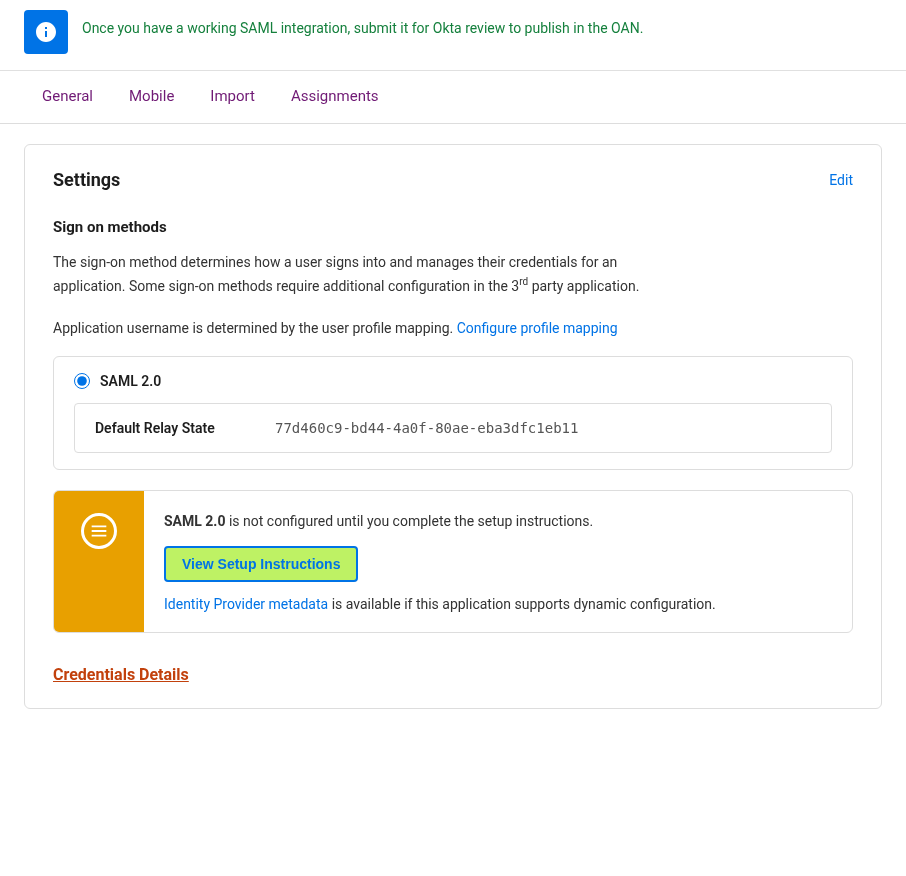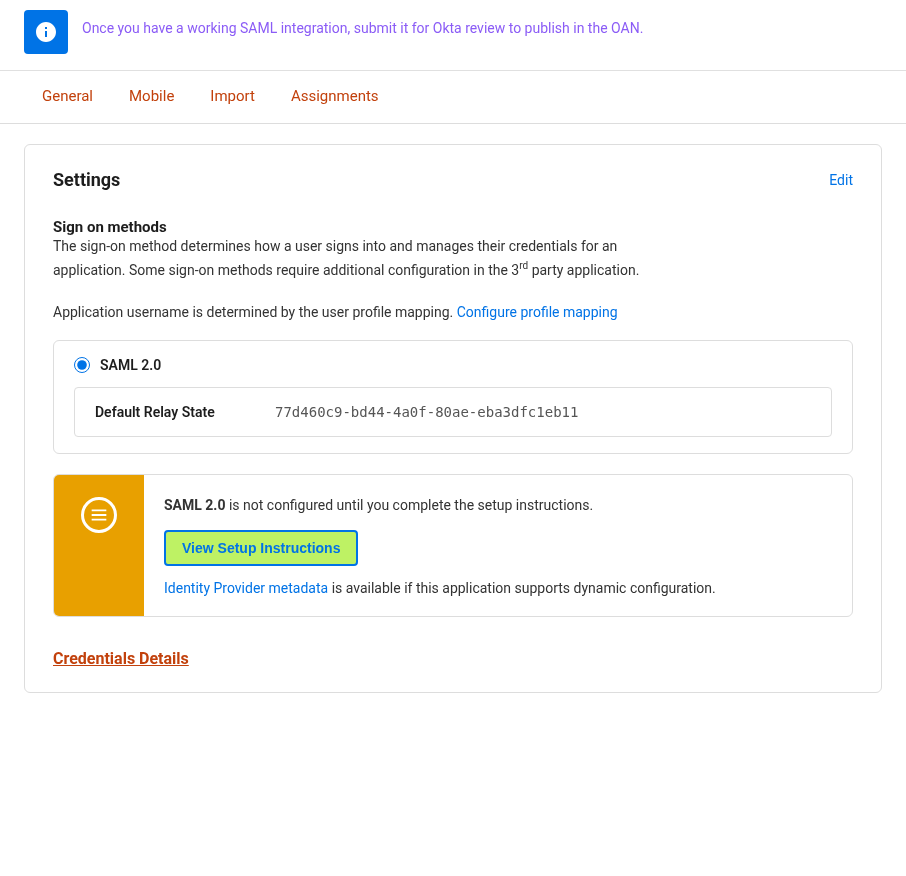--- a/index.html
+++ b/index.html
@@ -25,36 +25,36 @@
       background: #0073e6;
       border-radius: 4px;
       display: flex;
       align-items: center;
       justify-content: center;
       flex-shrink: 0;
     }
     .banner-icon svg { fill: white; }
     .banner-text {
       font-size: 14px;
-      color: #8b5cf6;
+      color: #15803d;
       padding-top: 10px;
     }
 
     
     .tabs {
       display: flex;
       padding: 0 24px;
       border-bottom: 1px solid #ddd;
       gap: 0;
     }
     .tab {
       padding: 16px 18px;
       cursor: pointer;
       font-size: 15px;
-      color: #c2410c;
+      color: #701a75;
       border-bottom: 3px solid transparent;
       margin-bottom: -1px;
       text-decoration: none;
     }
     .tab.active {
       color: #0073e6;
       border-bottom: 3px solid #0073e6;
       font-weight: 500;
     }
 
@@ -84,20 +84,21 @@
       color: #0073e6;
       font-size: 14px;
       cursor: pointer;
       text-decoration: none;
     }
 
     
     .section-title {
       font-size: 15px;
       font-weight: 700;
+      margin-bottom: 16px;
       color: #1d1d1d;
     }
     .section-desc {
       font-size: 14px;
       color: #333;
       line-height: 1.55;
       margin-bottom: 23px;
     }
     .section-desc sup {
       font-size: 10px;

